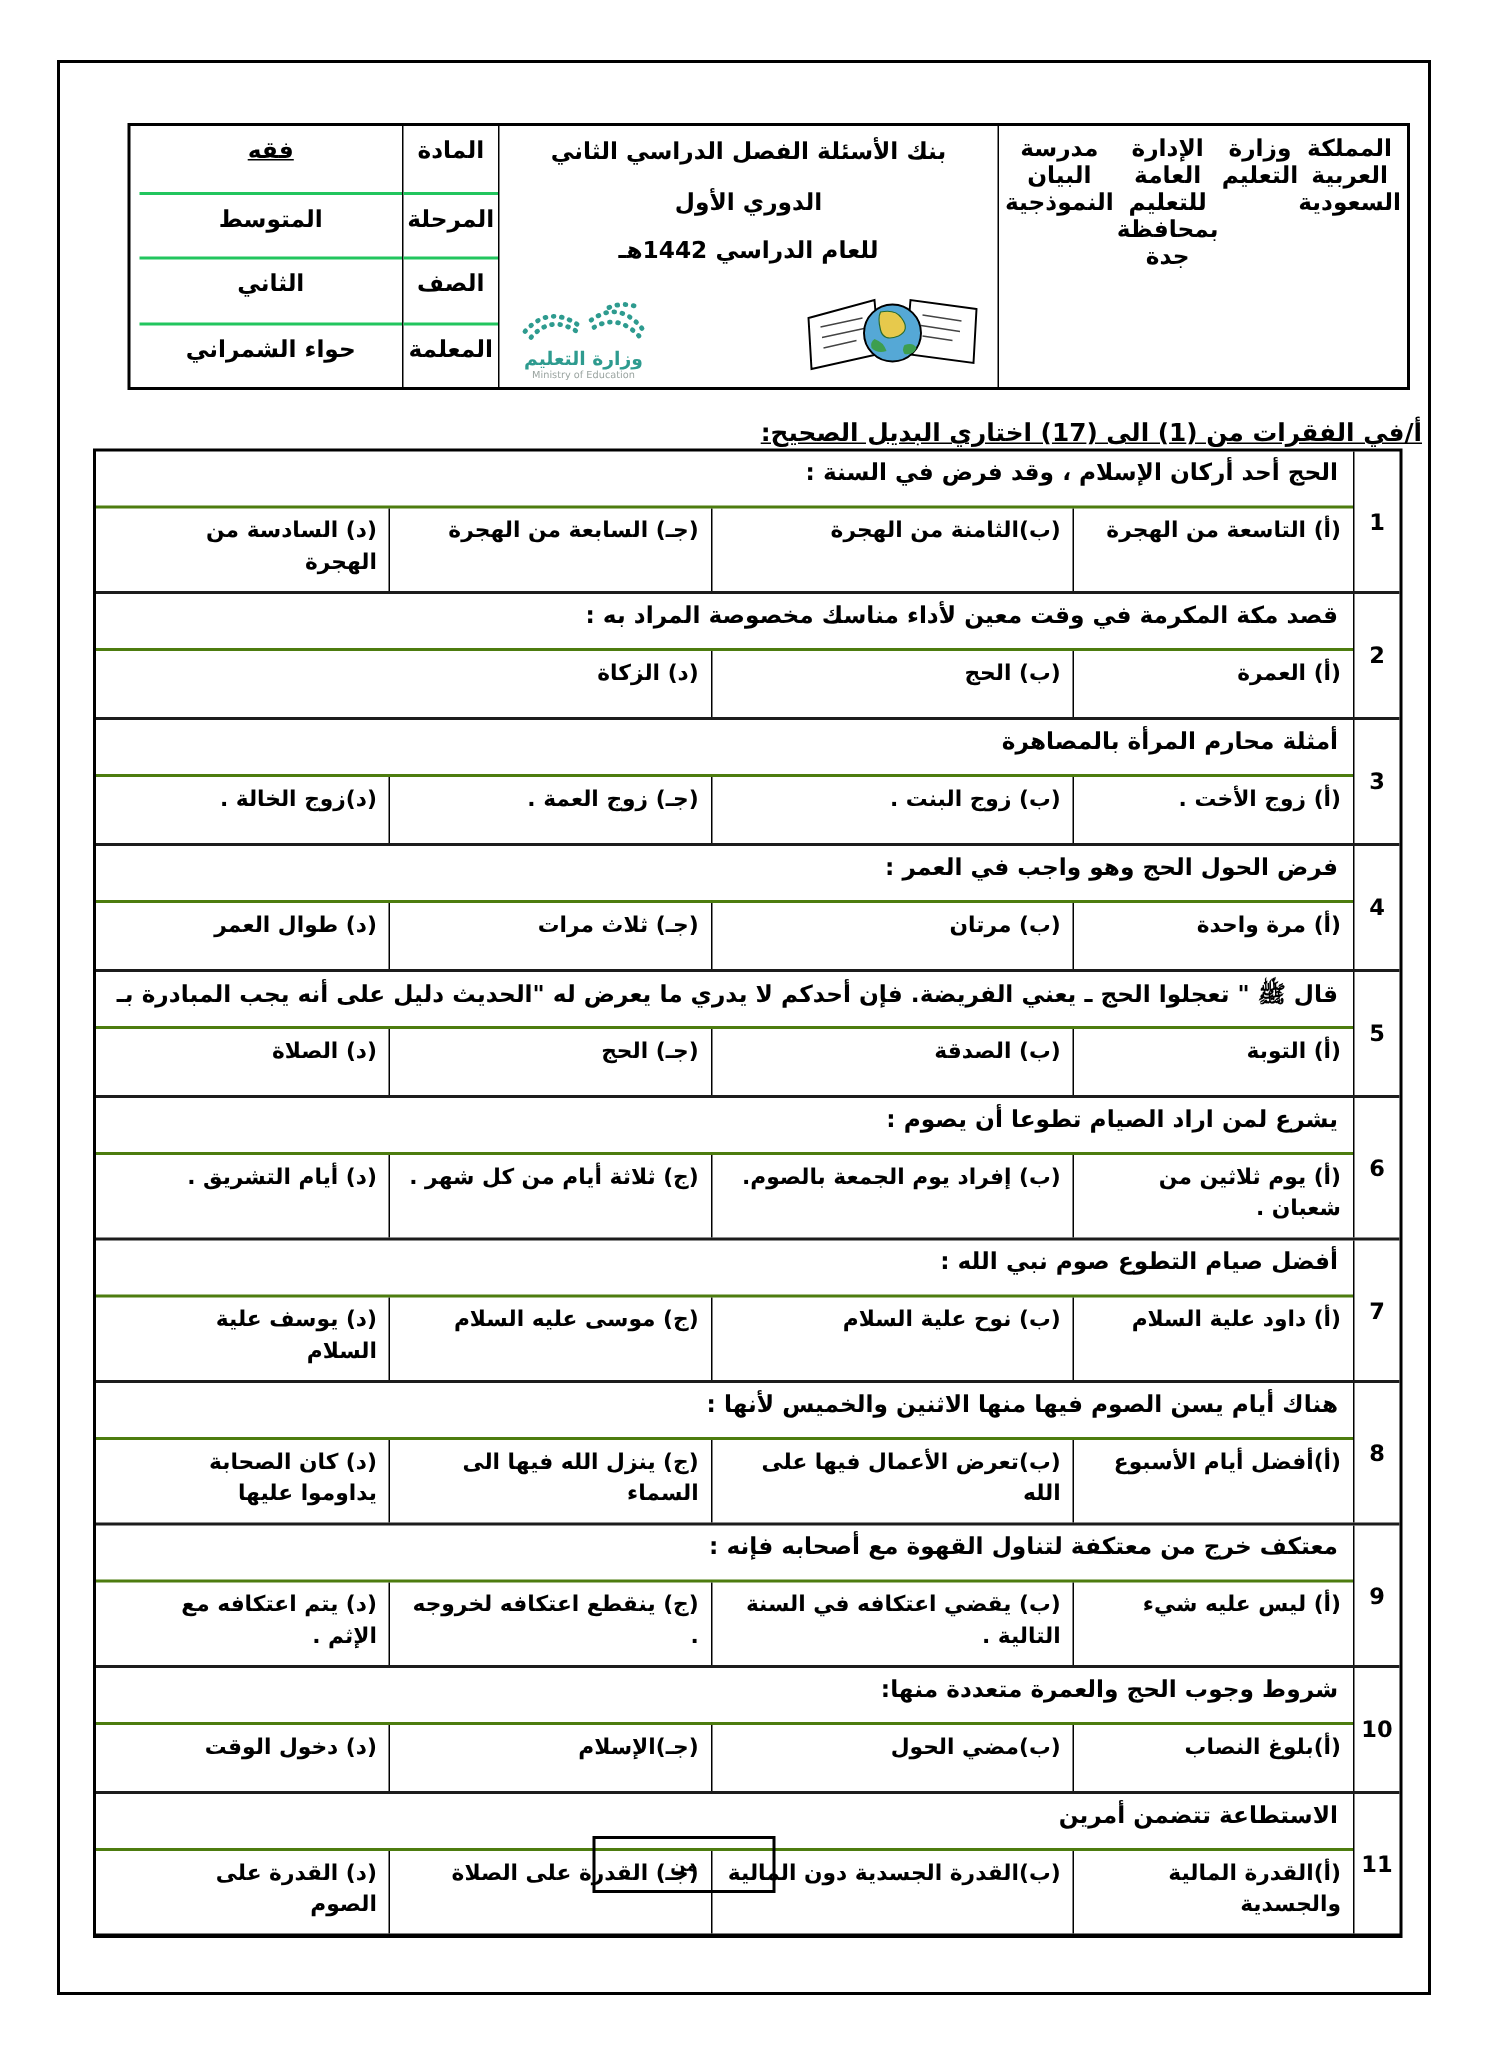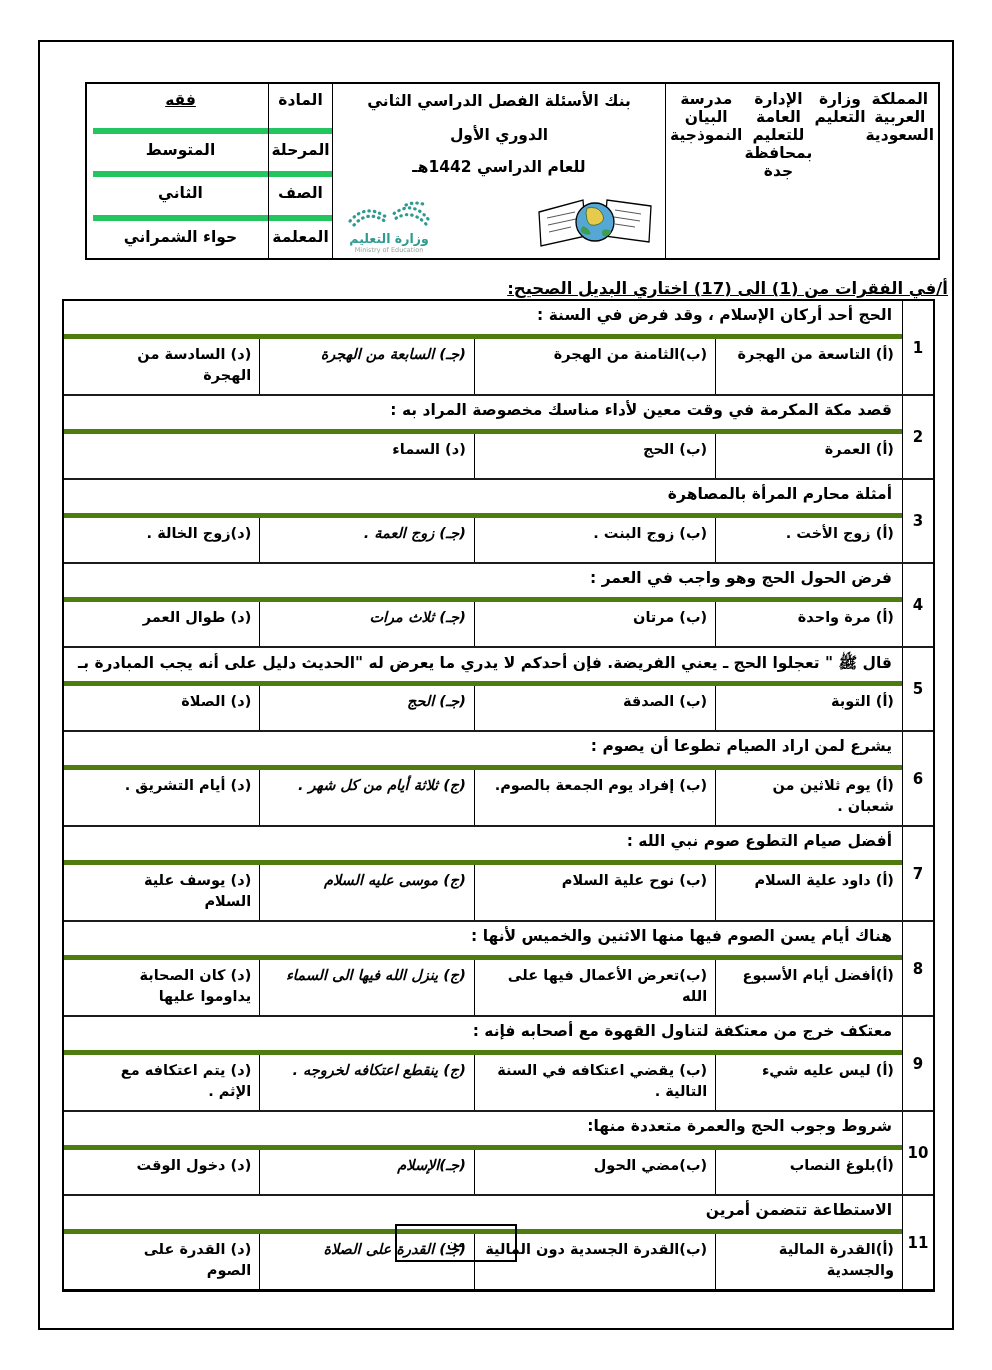--- a/index.html
+++ b/index.html
@@ -14,41 +14,41 @@
   .hcol { height:100%; }
   .hcol:not(:last-child){ border-inline-end:1px solid #000; }
   .school { width:273px; display:flex; justify-content:space-around; text-align:center; font-size:15.5px; padding:6px 4px; }
   .exam { width:333px; text-align:center; font-size:15.5px; padding-top:8px; position:relative; }
   .exam .l2 { margin-top:16px; }
   .exam .l3 { margin-top:14px; }
   .logo-row { position:absolute; bottom:4px; left:0; right:0; display:flex; justify-content:space-between; align-items:flex-end; padding:0 6px; }
   .labels { width:64px; }
   .values { width:175px; }
   .hcell { height:43.5px; display:flex; justify-content:center; align-items:flex-start; padding-top:7px; font-size:15.5px; }
-  .hcell + .hcell { border-top:6px solid #22c55e; }
+  .hcell + .hcell { border-top:2px solid #22c55e; }
   .values .hcell:first-child span { text-decoration:underline; }
 
   .mlogo { width:100px; text-align:center; }
   .mlogo .mtitle { color:#2e9b8f; font-size:12.5px; }
   .mlogo .msub { color:#9aa4a0; font-size:6.5px; font-weight:400; }
 
   
   .instruction { position:absolute; top:279px; right:44px; font-size:16.5px; text-decoration:underline; }
 
   
   .qtable { position:absolute; left:62px; top:299px; width:873px; border:2px solid #000; border-bottom-width:3px; }
   .qblock { display:flex; }
   .qblock + .qblock { border-top:2px solid #1c1c1c; }
   .qnum { width:31px; flex:0 0 31px; border-inline-end:1px solid #000; display:flex; align-items:center; justify-content:center; font-size:15px; }
   .qbody { flex:1 1 auto; min-width:0; }
-  .qtext { min-height:38px; padding:5px 10px 2px; font-size:15.5px; border-bottom:5px solid #4d7c0f; }
+  .qtext { min-height:38px; padding:5px 10px 2px; font-size:15.5px; border-bottom:2px solid #4d7c0f; }
   .qopts { display:flex; min-height:44px; }
   .opt { padding:5px 8px 8px; font-size:14.5px; line-height:1.45; }
   .opt:not(:last-child){ border-inline-end:1px solid #000; }
-  .opt-a { width:22.3%; } .opt-b { width:28.8%; } .opt-c { width:25.6%;font-style:italic; } .opt-d { width:23.3%;padding-left:44px; }
+  .opt-a { width:22.3%; } .opt-b { width:28.8%; } .opt-c { width:25.6%; } .opt-d { width:23.3%;padding-left:44px; }
 
   
   .footer-box { position:absolute; left:395px; top:1224px; width:122px; height:38px; border:2px solid #000; display:flex; align-items:center; justify-content:center; font-size:12px; }
 </style>
 </head>
 <body>
 
 <div class="frame"></div>
 
 <div class="header">
@@ -139,21 +139,21 @@
     </div>
   </div>
 
   <div class="qblock">
     <div class="qnum">2</div>
     <div class="qbody">
       <div class="qtext">قصد مكة المكرمة في وقت معين لأداء مناسك مخصوصة المراد به :</div>
       <div class="qopts">
         <div class="opt opt-a">(أ) العمرة</div>
         <div class="opt opt-b">(ب) الحج</div>
-        <div class="opt opt-d">(د) السماء</div>
+        <div class="opt opt-d">(د) الزكاة</div>
       </div>
     </div>
   </div>
 
   <div class="qblock">
     <div class="qnum">3</div>
     <div class="qbody">
       <div class="qtext">أمثلة محارم المرأة بالمصاهرة</div>
       <div class="qopts">
         <div class="opt opt-a">(أ) زوج الأخت .</div>

